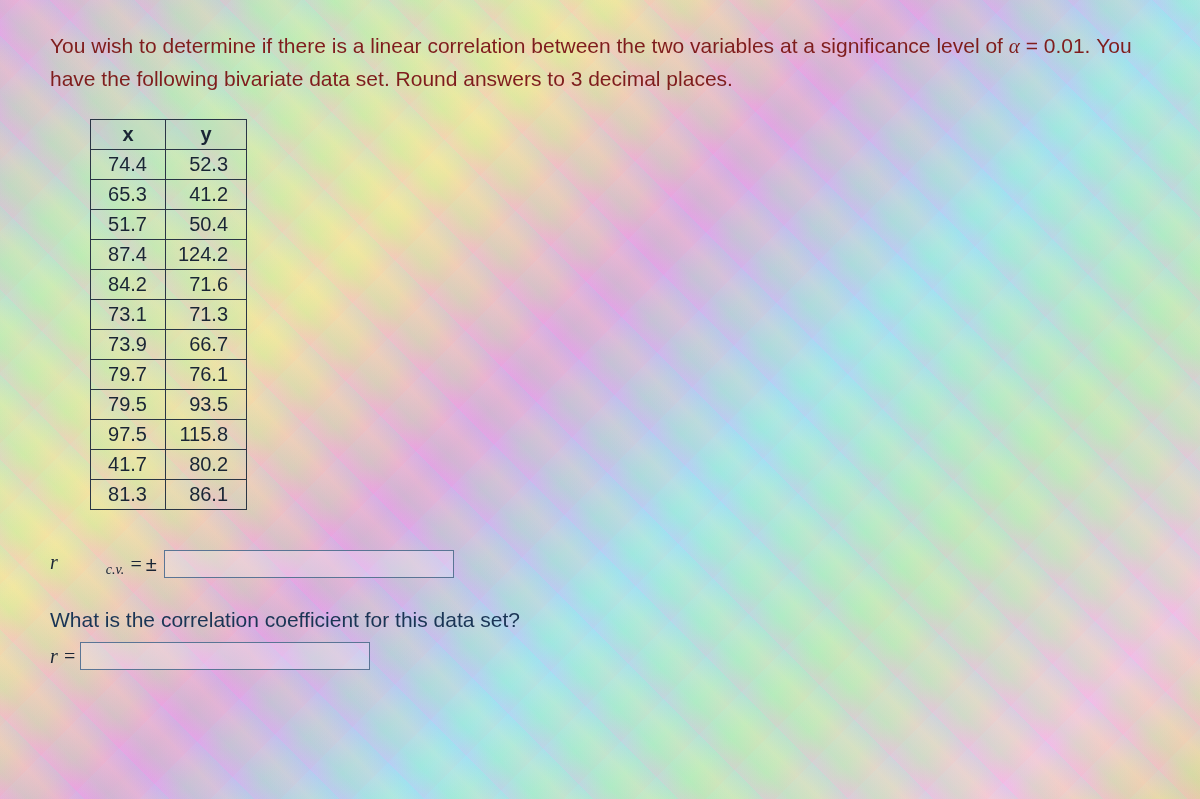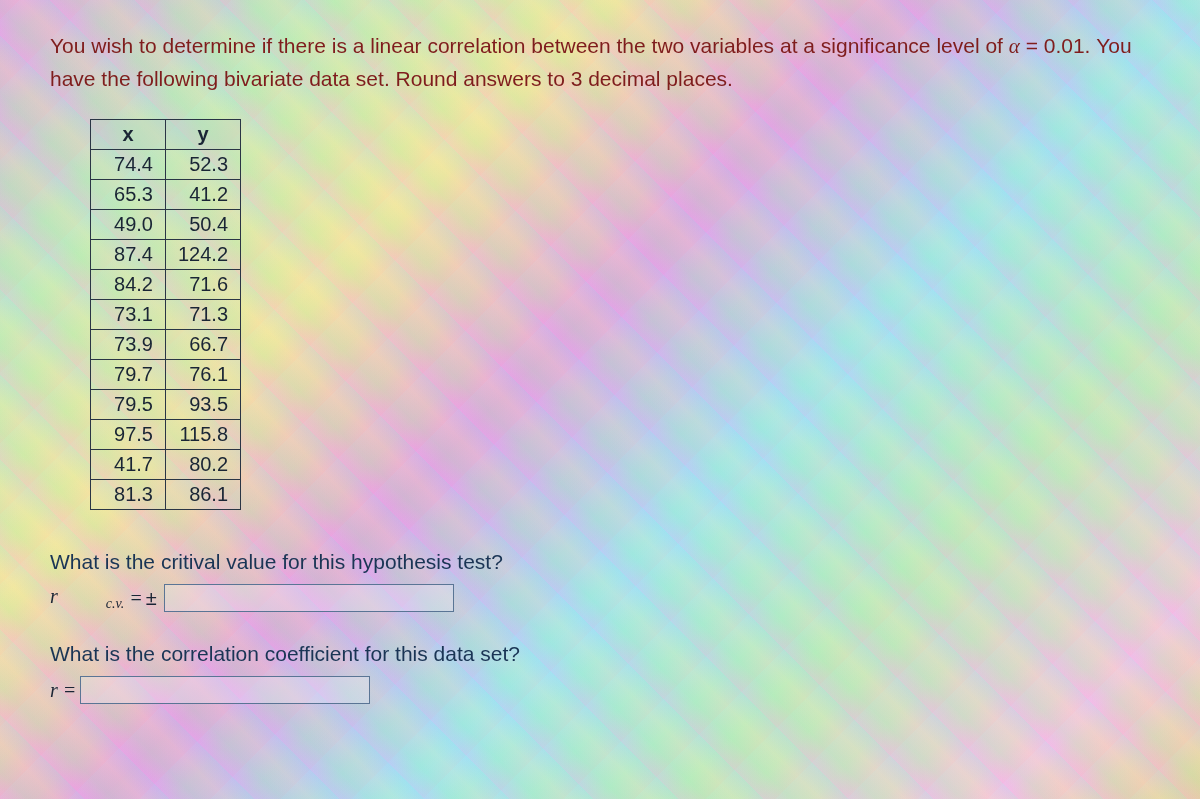--- a/index.html
+++ b/index.html
@@ -62,21 +62,21 @@
       text-align: center;
       min-width: 75px;
       height: 30px;
     }
     .data-table th {
       font-weight: bold;
       background: rgba(180, 200, 200, 0.2);
     }
     .data-table td {
       text-align: right;
-      padding-right: 12px;
+      padding-right: 18px;
     }
     .question {
       font-size: 21px;
       color: #1a3555;
       margin-top: 30px;
       margin-bottom: 10px;
     }
     .answer-line {
       display: flex;
       align-items: center;
@@ -130,21 +130,21 @@
     <tbody>
       <tr>
           <td>74.4</td>
           <td>52.3</td>
         </tr>
       <tr>
           <td>65.3</td>
           <td>41.2</td>
         </tr>
       <tr>
-          <td>49.0</td>
+          <td>51.7</td>
           <td>50.4</td>
         </tr>
       <tr>
           <td>87.4</td>
           <td>124.2</td>
         </tr>
       <tr>
           <td>84.2</td>
           <td>71.6</td>
         </tr>
@@ -172,21 +172,20 @@
           <td>41.7</td>
           <td>80.2</td>
         </tr>
       <tr>
           <td>81.3</td>
           <td>86.1</td>
         </tr>
     </tbody>
   </table>
 
-  <p class="question">What is the critival value for this hypothesis test?</p>
   <div class="answer-line">
     <span class="answer-label"><span>r</span><span class="sub">c.v.</span></span>
     <span> = </span>
     <span class="plus-minus">±</span>
     <input type="text" class="answer-input" value="" style="">
   </div>
 
   <p class="question">What is the correlation coefficient for this data set?</p>
   <div class="answer-line">
     <span class="answer-label">r</span>

